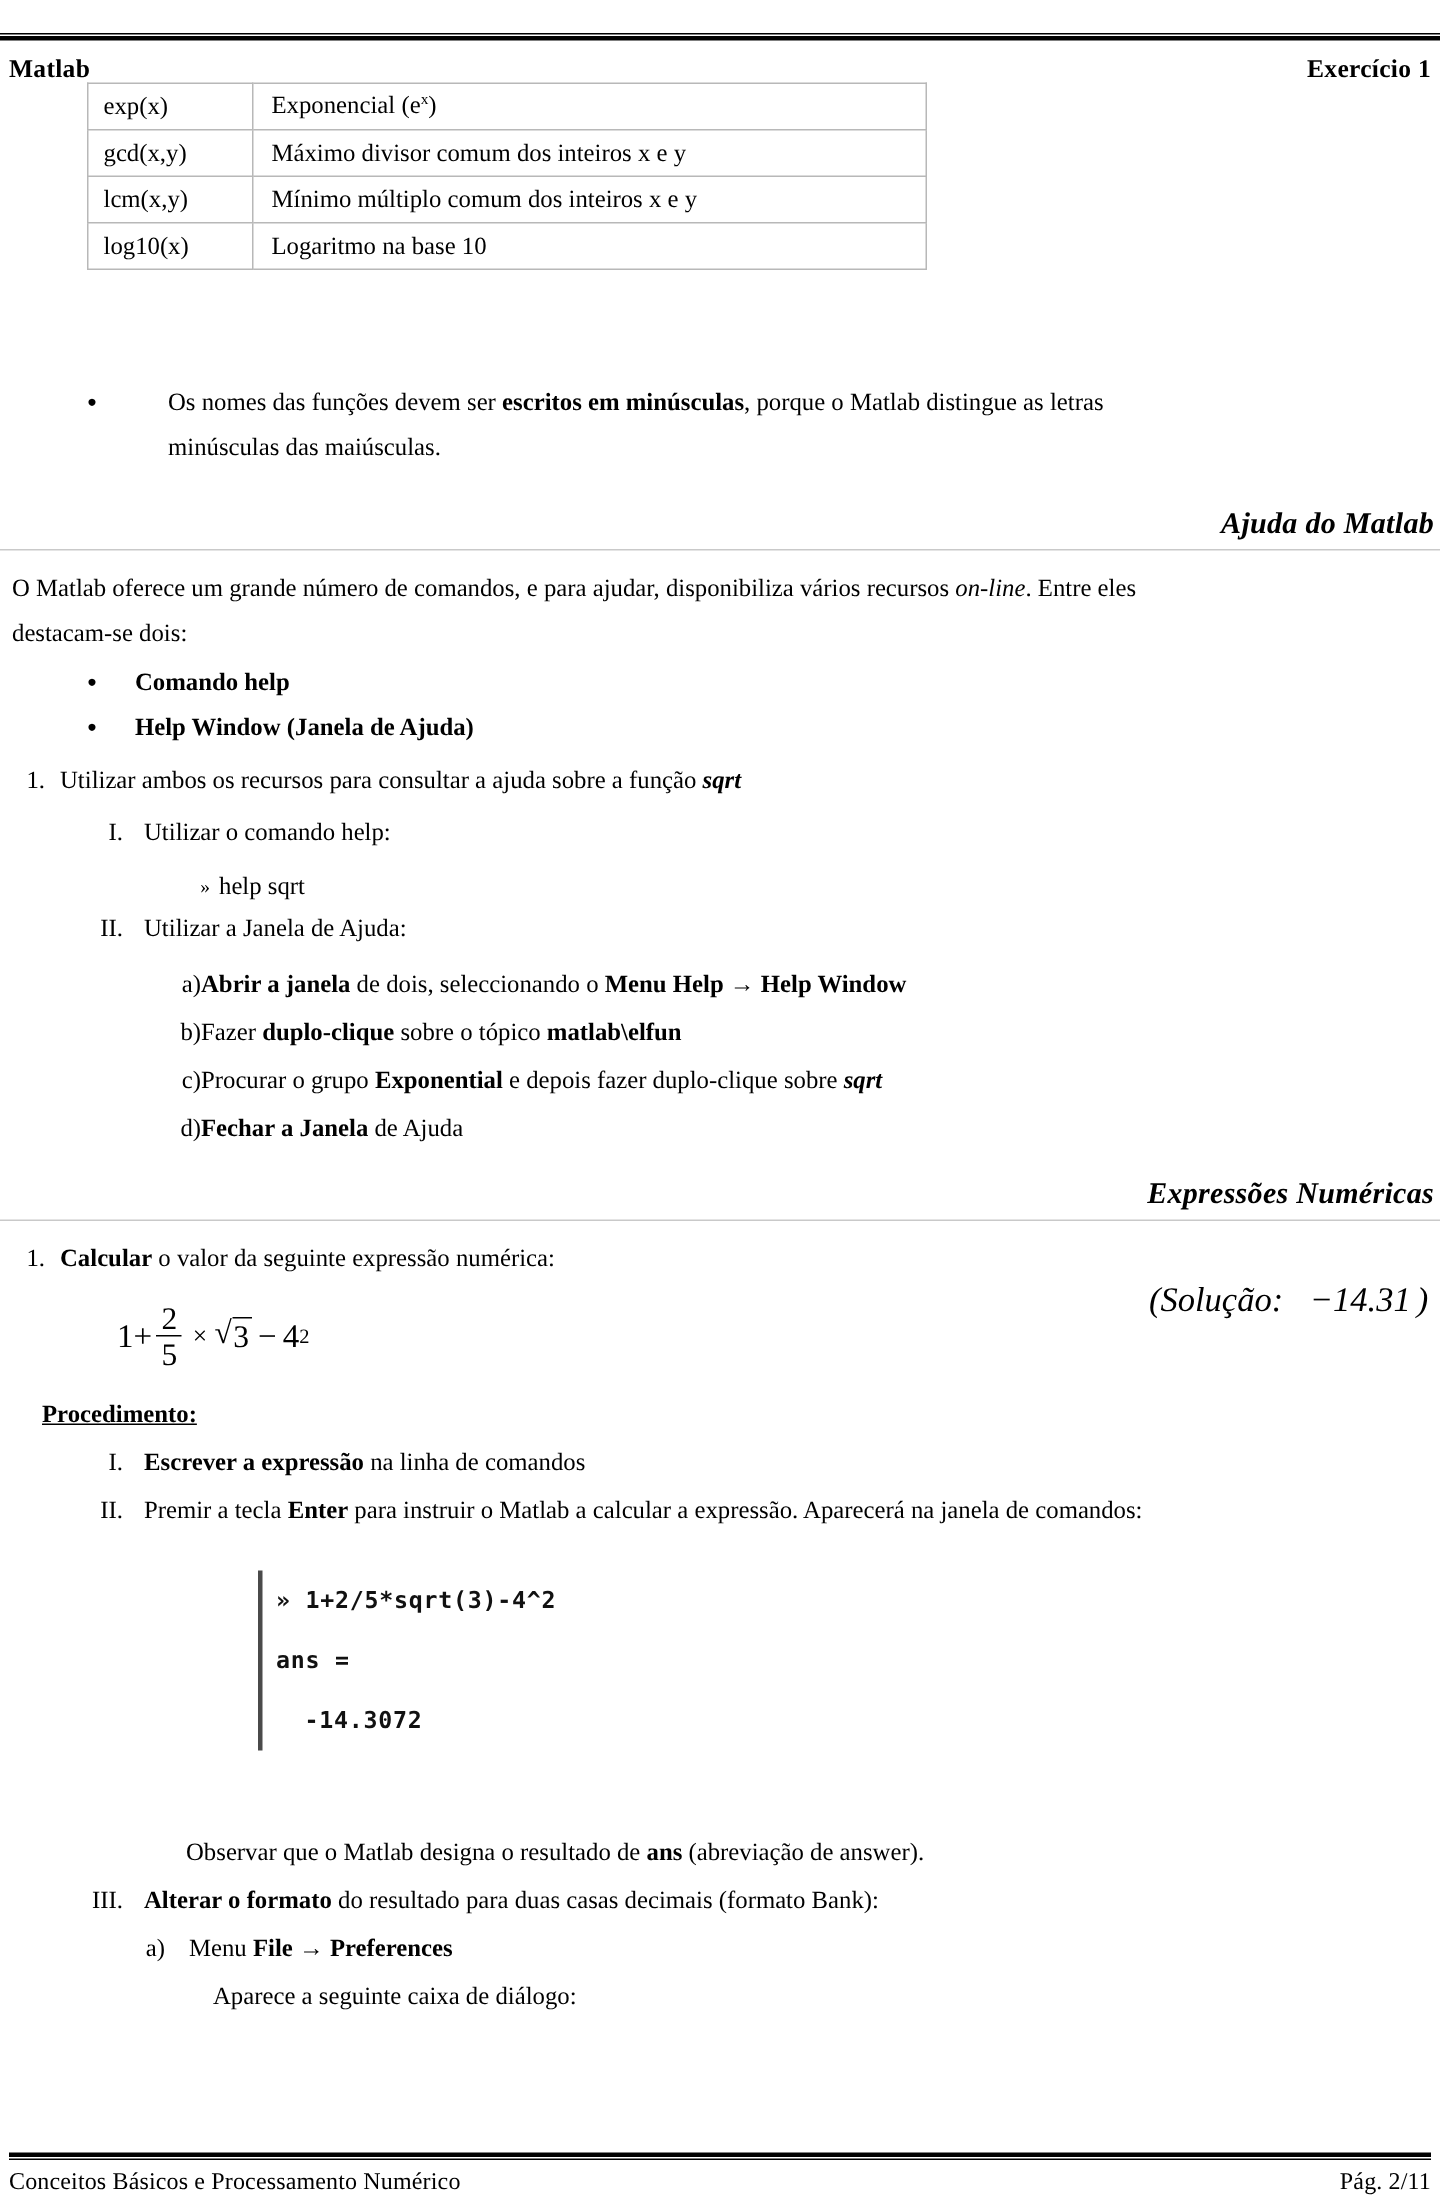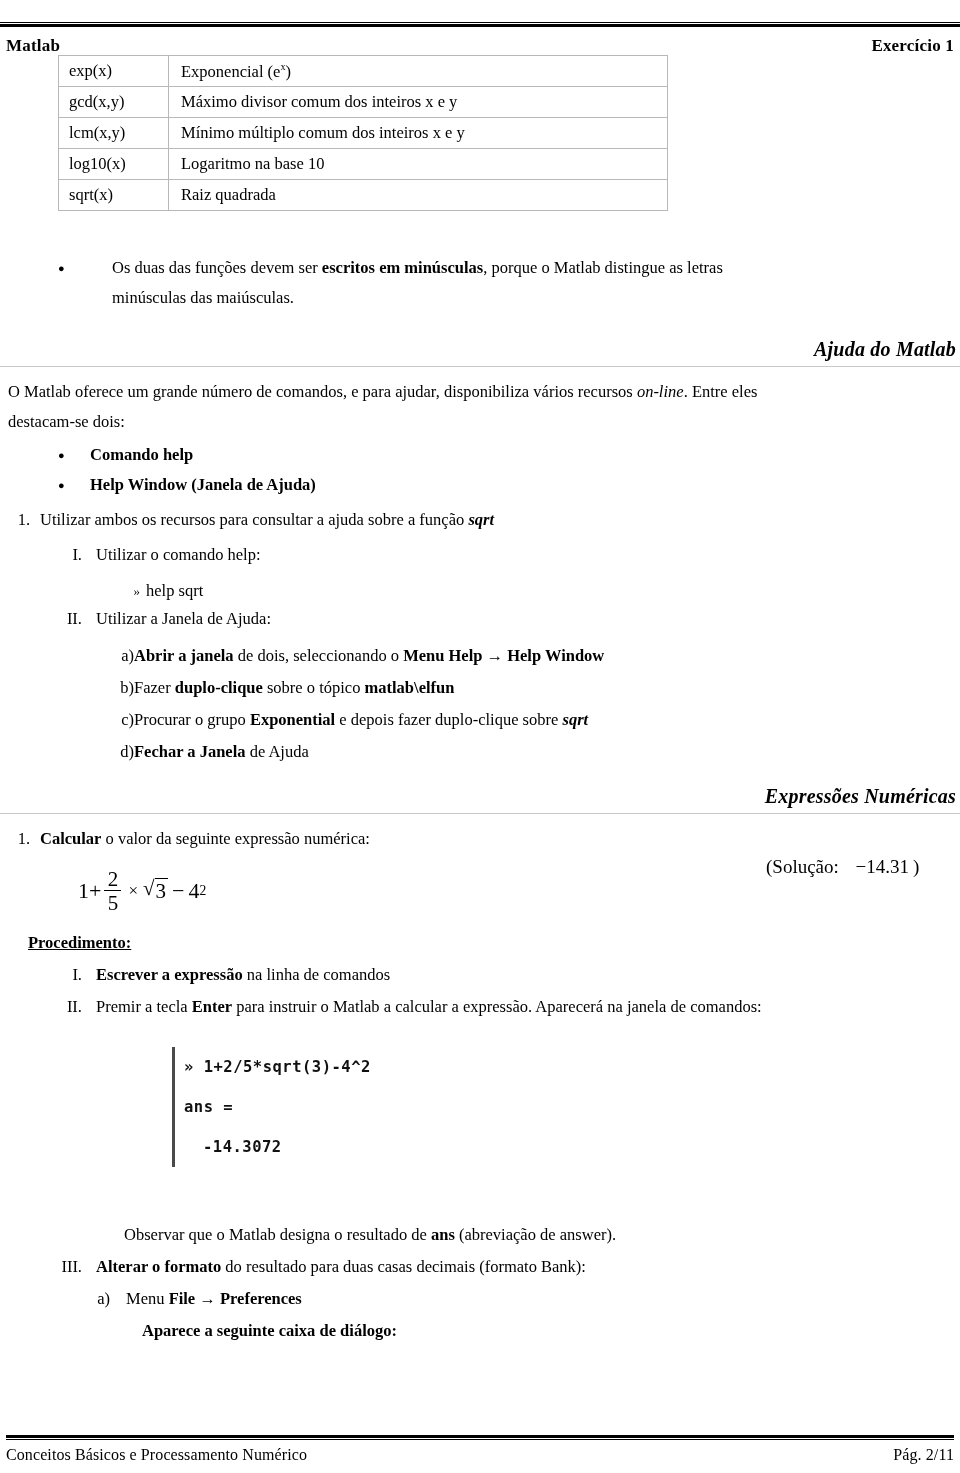--- a/index.html
+++ b/index.html
@@ -42,21 +42,21 @@
     border-top: 1px solid #000;
     border-bottom: 3px solid #000;
     height: 5px;
   }
 
   
   .fn-table {
     position: absolute;
     left: 58px;
     top: 55px;
-    width: 610px;
+    width: 560px;
     border-collapse: collapse;
     font-size: 16.5px;
     border-radius: 28px;
   }
   .fn-table tr { height: 31px; }
   .fn-table td {
     border-bottom: 1px solid #b8b8b8;
     padding: 2px 0 2px 10px;
     vertical-align: middle;
     line-height: 1.15;
@@ -161,21 +161,22 @@
   .math .sqrt .radic { font-size: 21px; line-height: 1; }
   .math .sqrt .rad-body {
     border-top: 1.3px solid #000;
     padding: 1px 2px 0 1px;
     font-size: 21px;
     line-height: 1.05;
   }
   .math sup { font-size: 0.62em; vertical-align: super; }
   .soln {
     position: absolute;
-    font-size: 19px;
+    font-style: italic;
+    font-size: 23px;
     line-height: 24px;
     white-space: nowrap;
   }
 
   
   .console {
     position: absolute;
     border-left: 3px solid #4a4a4a;
     padding-left: 9px;
     font-family: "DejaVu Sans Mono", "Liberation Mono", monospace;
@@ -232,31 +233,27 @@
       <td class="c-desc">Máximo divisor comum dos inteiros x e y</td>
     </tr>
     <tr>
       <td class="c-name">lcm(x,y)</td>
       <td class="c-desc">Mínimo múltiplo comum dos inteiros x e y</td>
     </tr>
     <tr>
       <td class="c-name">log10(x)</td>
       <td class="c-desc">Logaritmo na base 10</td>
     </tr>
-    <tr>
-      <td class="c-name">sqrt(x)</td>
-      <td class="c-desc">Raiz quadrada</td>
-    </tr>
   </tbody>
 </table>
 
 <div class="bullet-row" style="left:58px; top:253px; width:900px;">
   <span class="bullet-dot">●</span>
   <span class="bullet-text">
-    <span style="display:inline-block; width:44px;"></span><span>Os duas das funções devem ser </span><b>escritos em minúsculas</b><span>, porque o Matlab distingue as letras</span>
+    <span style="display:inline-block; width:44px;"></span><span>Os nomes das funções devem ser </span><b>escritos em minúsculas</b><span>, porque o Matlab distingue as letras</span>
   </span>
 </div>
 <div class="para" style="left:112px; top:283px;">minúsculas das maiúsculas.</div>
 
 <div class="sec-head" style="top:338px;">Ajuda do Matlab</div>
 <div class="sec-rule" style="top:366px;"></div>
 
 <div class="para" style="left:8px; top:377px; width:944px;"><span>O Matlab oferece um grande número de comandos, e para ajudar, disponibiliza vários recursos </span><i>on-line</i><span>. Entre eles</span></div>
 <div class="para" style="left:8px; top:407px;">destacam-se dois:</div>
 
@@ -362,21 +359,21 @@
 <div class="lrow" style="left:42px; top:1252px; width:900px;">
   <span class="marker" style="flex-basis:40px;">III.</span>
   <span class="content" style="padding-left:14px;"><b>Alterar o formato</b><span> do resultado para duas casas decimais (formato Bank):</span></span>
 </div>
 
 <div class="lrow" style="left:88px; top:1284px; width:800px;">
   <span class="marker" style="flex-basis:22px;">a)</span>
   <span class="content" style="padding-left:16px;"><span>Menu </span><b>File</b><b>&nbsp;</b><b>→</b><b>&nbsp;</b><b>Preferences</b></span>
 </div>
 
-<div class="para" style="left:142px; top:1316px;font-weight:bold;">Aparece a seguinte caixa de diálogo:</div>
+<div class="para" style="left:142px; top:1316px;">Aparece a seguinte caixa de diálogo:</div>
 
 <div class="page-footer">
   <div class="footer-rule"></div>
   <div class="footer-row">
     <span>Conceitos Básicos e Processamento Numérico</span>
     <span>Pág. 2/11</span>
   </div>
 </div>
 
 </body></html>

